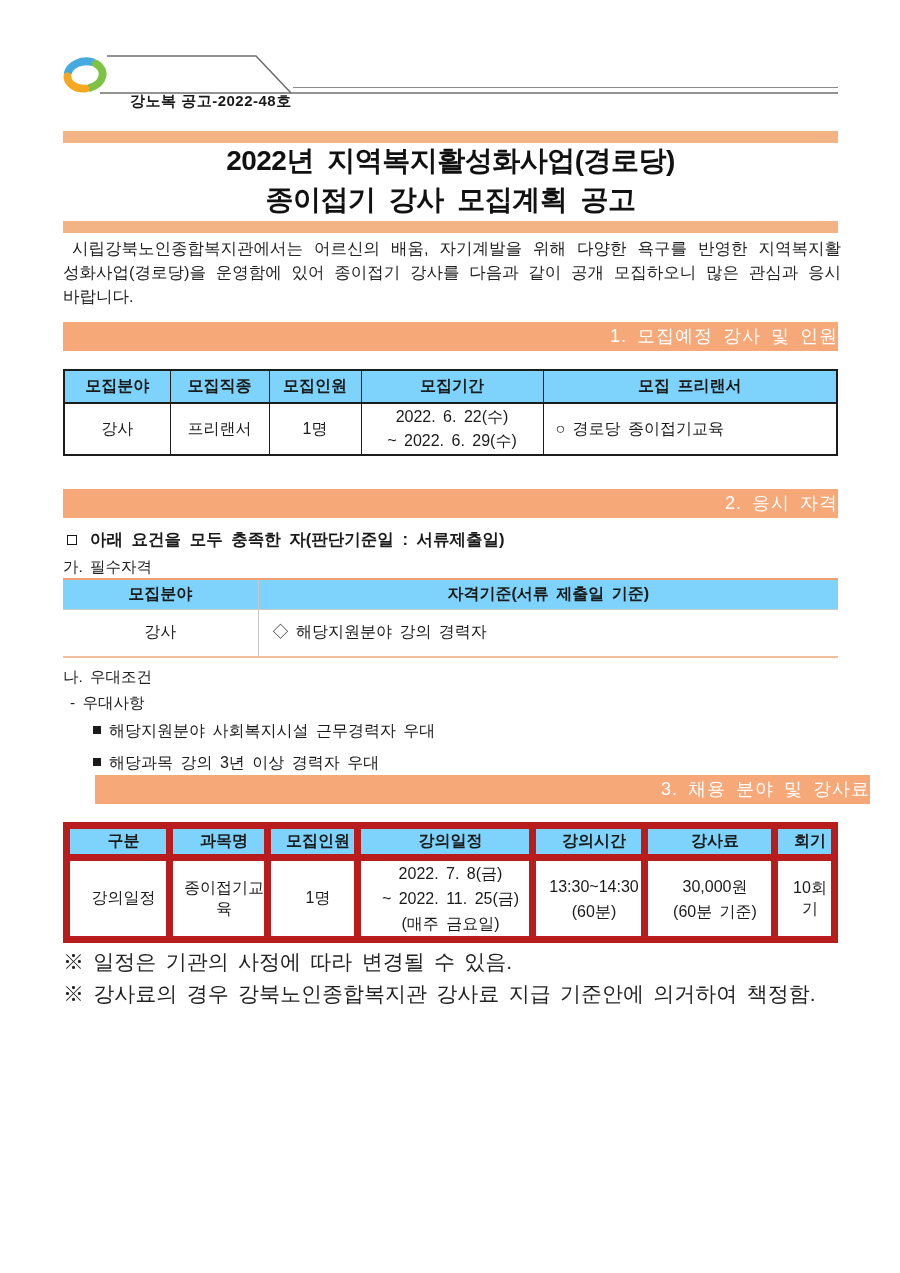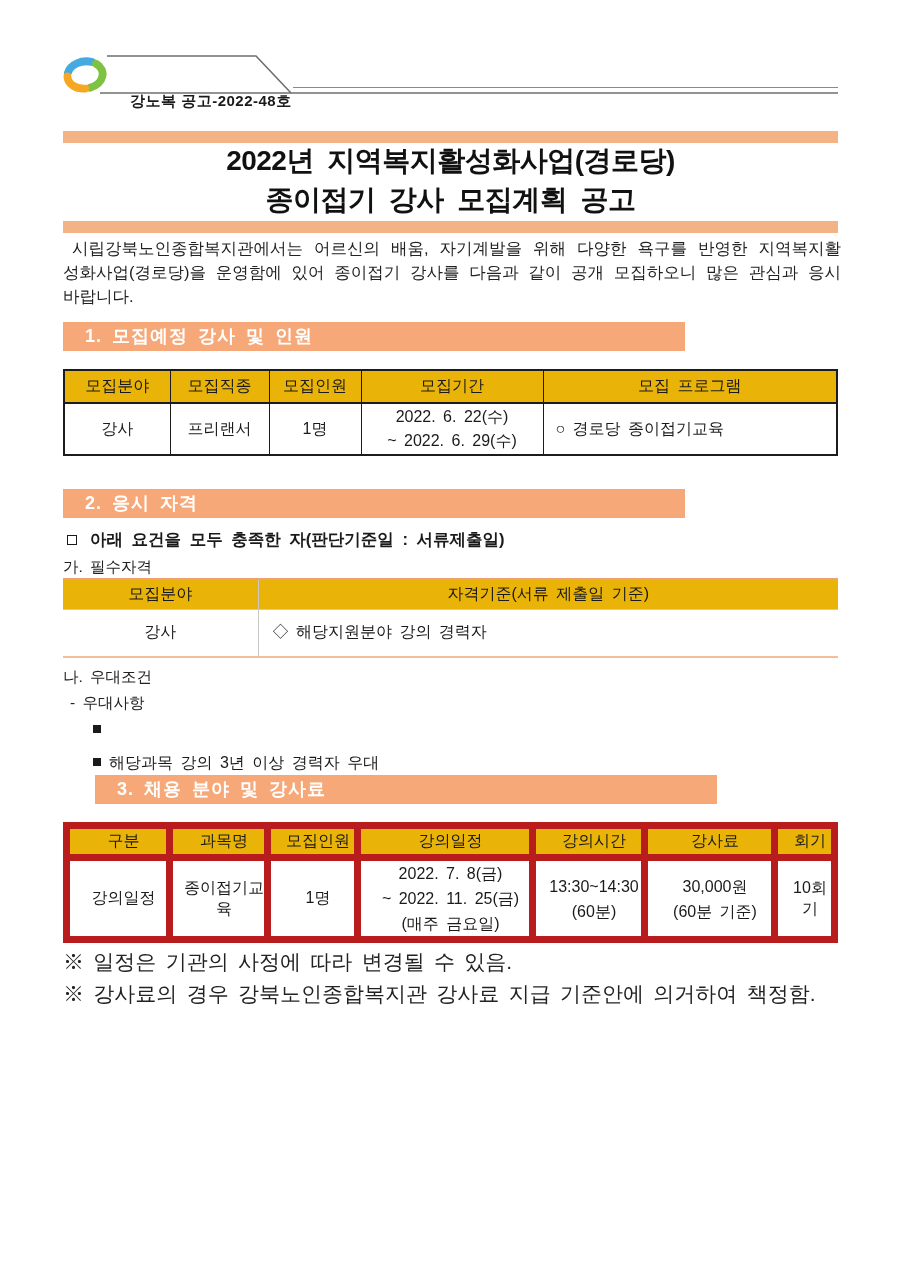--- a/index.html
+++ b/index.html
@@ -17,31 +17,31 @@
   .bar-top { top:131px; }
   .bar-bottom { top:221px; }
   .title { left:63px; top:141px; width:775px; text-align:center;
     font-size:28px; font-weight:bold; line-height:39px; letter-spacing:-0.5px; word-spacing:6px; color:#111; }
 
   
   .intro { left:63px; top:236px; width:778px; font-size:16.5px; line-height:24px;
     text-align:justify; word-spacing:4.5px; text-indent:9px; color:#222; }
 
   
-  .secbar { left:63px; width:622px; height:29px; background:#F6A878;
-    color:#ffffff; font-size:18px; font-weight:bold; line-height:29px;
-    padding-left:22px; letter-spacing:1px; word-spacing:4px; }
+  .secbar { left:63px; width:775px; height:29px; background:#F6A878;
+    color:#ffffff; font-size:18px; font-weight:normal; line-height:29px;
+    padding-left:22px; letter-spacing:1px; word-spacing:4px;text-align:right; }
   .secbar1 { top:322px; }
   .secbar2 { top:489px; }
   .secbar3 { top:775px;margin-left:32px; }
 
   
   table { border-collapse:collapse; table-layout:fixed; }
   th, td { font-size:16px; text-align:center; vertical-align:middle; word-spacing:3px; }
-  th { font-weight:normal; background:#eab308; }
+  th { font-weight:bold; background:#7dd3fc; }
 
   
   .t1 { left:63px; top:369px; width:775px; border:2px solid #1c1c1c; }
   .t1 th, .t1 td { border:1px solid #1c1c1c; }
   .t1 thead tr { height:33px; }
   .t1 thead th { border-bottom:2px solid #1c1c1c; }
   .t1 tbody tr { height:52px; }
   .t1 td.left { text-align:left; padding-left:12px; }
   .t1 .two-line div { line-height:24px; }
 
@@ -117,21 +117,21 @@
       <col style="width:92px">
       <col style="width:182px">
       <col>
     </colgroup>
   <thead>
     <tr>
       <th>모집분야</th>
       <th>모집직종</th>
       <th>모집인원</th>
       <th>모집기간</th>
-      <th>모집 프로그램</th>
+      <th>모집 프리랜서</th>
     </tr>
   </thead>
   <tbody>
     <tr>
       <td>강사</td>
       <td>프리랜서</td>
       <td>1명</td>
       <td class="two-line">
         <div>2022. 6. 22(수)</div>
         <div>~ 2022. 6. 29(수)</div>
@@ -161,21 +161,21 @@
   <tbody>
     <tr>
       <td>강사</td>
       <td class="left">◇  해당지원분야 강의 경력자</td>
     </tr>
   </tbody>
 </table>
 
 <div class="abs sub-label sub-b">나. 우대조건</div>
 <div class="abs pref-label">- 우대사항</div>
-<div class="abs pref-item pref-1"><span class="sq-fill"></span></div>
+<div class="abs pref-item pref-1"><span class="sq-fill"></span><span>해당지원분야 사회복지시설 근무경력자 우대</span></div>
 <div class="abs pref-item pref-2"><span class="sq-fill"></span><span>해당과목 강의 3년 이상 경력자 우대</span></div>
 
 <div class="abs secbar secbar3">3. 채용 분야 및 강사료</div>
 
 <table class="abs t3">
   <colgroup>
       <col style="width:103px">
       <col style="width:98px">
       <col style="width:90px">
       <col style="width:175px">

